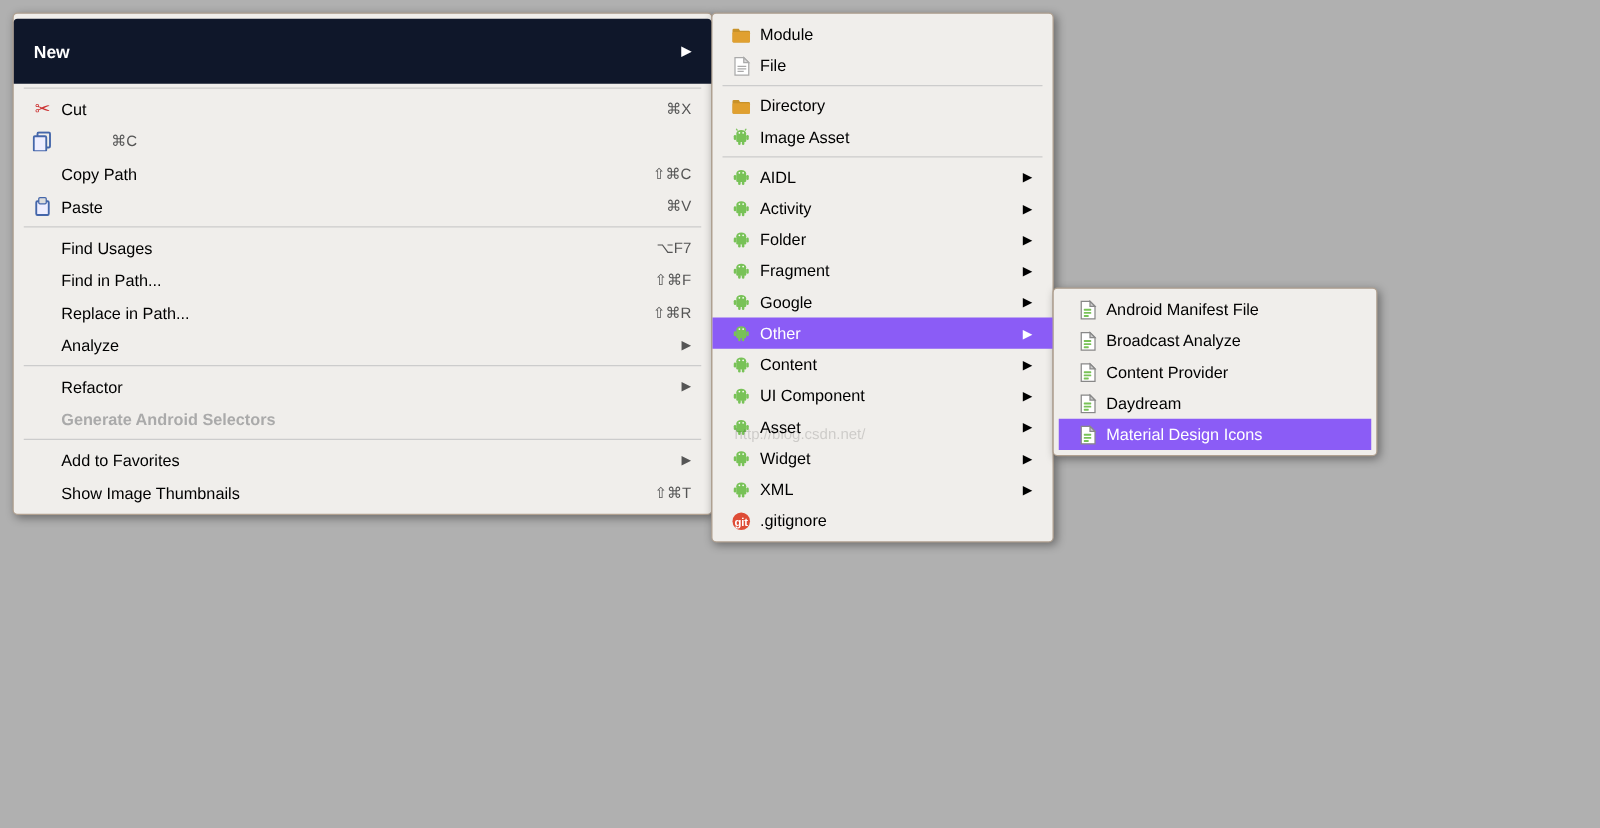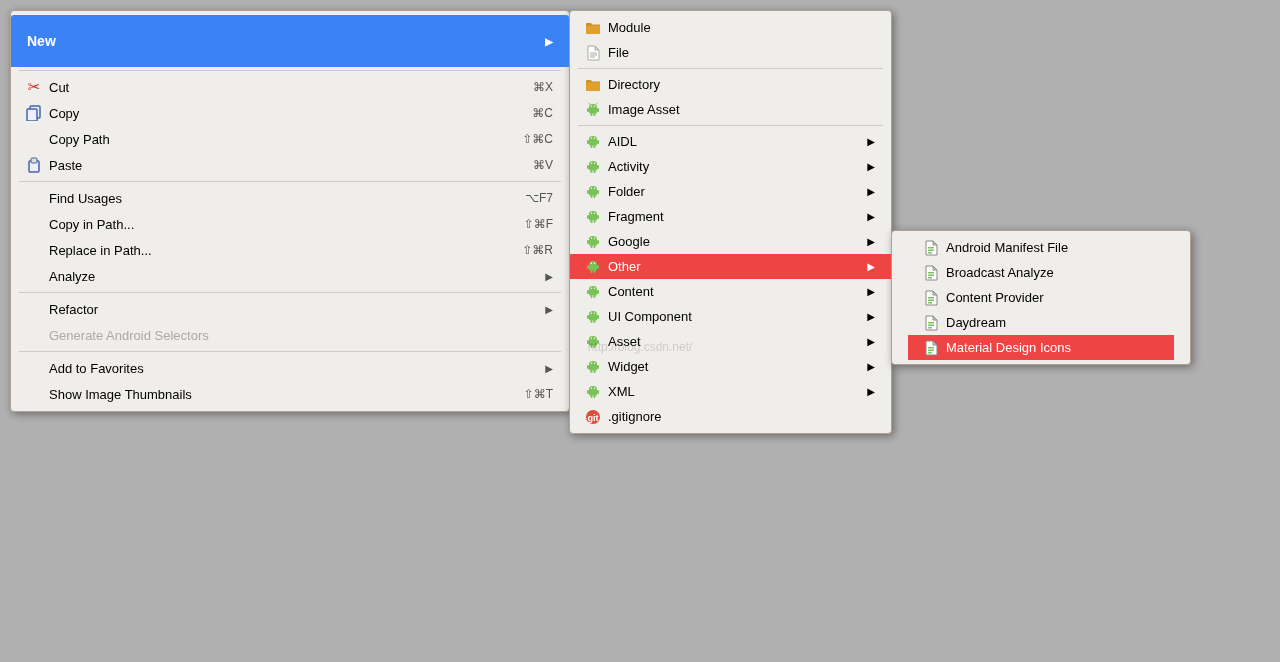--- a/index.html
+++ b/index.html
@@ -35,26 +35,27 @@
       display: flex;
       align-items: center;
       padding: 3px 16px 3px 12px;
       cursor: pointer;
       position: relative;
       min-height: 26px;
       white-space: nowrap;
     }
 
     .menu-item.highlighted {
-      background: #ef4444;
+      background: #8b5cf6;
       color: white;
     }
 
     .menu-item.disabled {
       color: #aaa;
+      font-weight: bold;
     }
 
     .menu-item .item-icon {
       width: 22px;
       display: inline-flex;
       align-items: center;
       justify-content: center;
       margin-right: 4px;
       flex-shrink: 0;
     }
@@ -69,21 +70,21 @@
       font-size: 12px;
     }
 
     .menu-item .arrow {
       margin-left: 8px;
       font-size: 10px;
     }
 
     
     .menu-item.new-item {
-      background: #3b82f6;
+      background: #0f172a;
       color: white;
       font-weight: bold;
       font-size: 14px;
       padding: 18px 16px;
       border-radius: 3px 3px 0 0;
       margin-bottom: 2px;
     }
 
     .menu-item.new-item .item-shortcut {
       color: white;
@@ -93,38 +94,38 @@
     .menu-separator {
       border-top: 1px solid #ccc;
       margin: 3px 8px;
     }
 
     
     .menu-level2 {
       background: #f0eeeb;
       border: 1px solid #b0a090;
       box-shadow: 2px 2px 8px rgba(0,0,0,0.4);
-      width: 323px;
+      width: 274px;
       padding: 4px 0;
       border-radius: 4px;
       margin-left: -1px;
       align-self: flex-start;
     }
 
     .menu-level2 .menu-item {
       min-height: 25px;
     }
 
     
     .menu-level3 {
       background: #f0eeeb;
       border: 1px solid #b0a090;
       box-shadow: 2px 2px 8px rgba(0,0,0,0.4);
-      width: 300px;
-      padding: 4px 16px;
+      width: 260px;
+      padding: 4px 4px;
       border-radius: 4px;
       margin-left: -1px;
       align-self: flex-start;
       margin-top: 220px;
     }
 
     .menu-level3 .menu-item {
       min-height: 25px;
     }
 
@@ -166,21 +167,20 @@
       <span class="item-shortcut">⌘X</span>
     </div>
 
     <div class="menu-item">
       <span class="item-icon">
         <svg width="16" height="16" viewBox="0 0 16 16">
           <rect x="4" y="1" width="10" height="12" rx="1" fill="none" stroke="#4466aa" stroke-width="1.5"></rect>
           <rect x="1" y="4" width="10" height="12" rx="1" fill="#eef" stroke="#4466aa" stroke-width="1.5"></rect>
         </svg>
       </span>
-      <span class="item-label">Copy</span>
       <span class="item-shortcut">⌘C</span>
     </div>
 
     <div class="menu-item">
       <span class="item-icon"></span>
       <span class="item-label">Copy Path</span>
       <span class="item-shortcut">⇧⌘C</span>
     </div>
 
 
@@ -198,21 +198,21 @@
     <div class="menu-separator"></div>
 
     <div class="menu-item">
       <span class="item-icon"></span>
       <span class="item-label">Find Usages</span>
       <span class="item-shortcut">⌥F7</span>
     </div>
 
     <div class="menu-item">
       <span class="item-icon"></span>
-      <span class="item-label">Copy in Path...</span>
+      <span class="item-label">Find in Path...</span>
       <span class="item-shortcut">⇧⌘F</span>
     </div>
 
     <div class="menu-item">
       <span class="item-icon"></span>
       <span class="item-label">Replace in Path...</span>
       <span class="item-shortcut">⇧⌘R</span>
     </div>
 
     <div class="menu-item">

